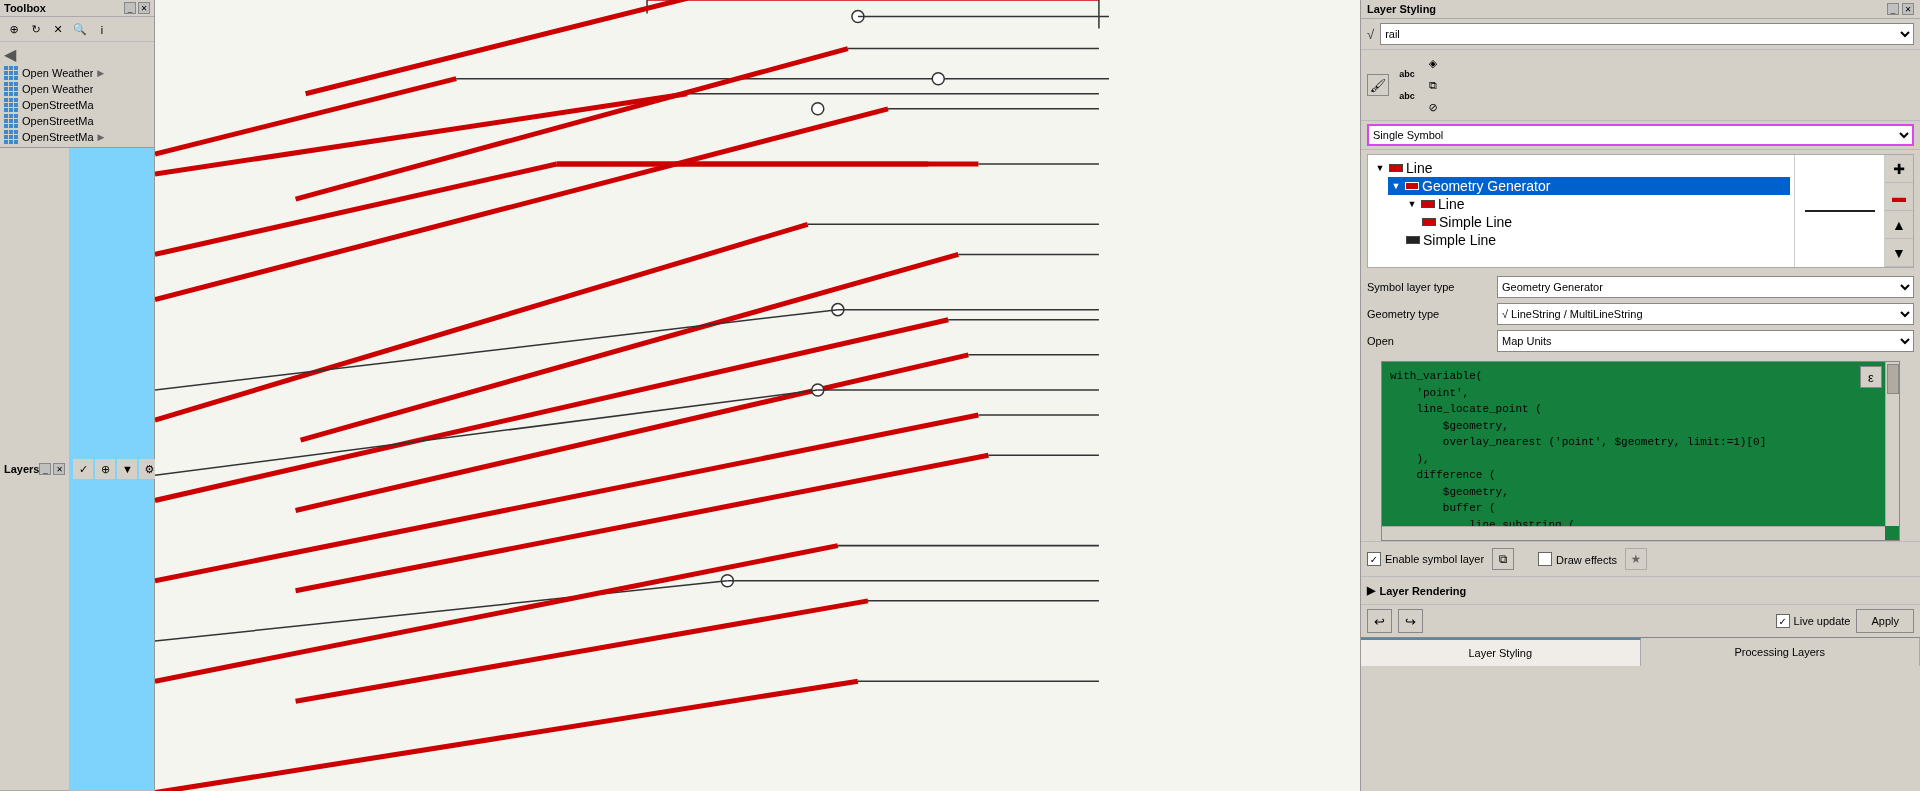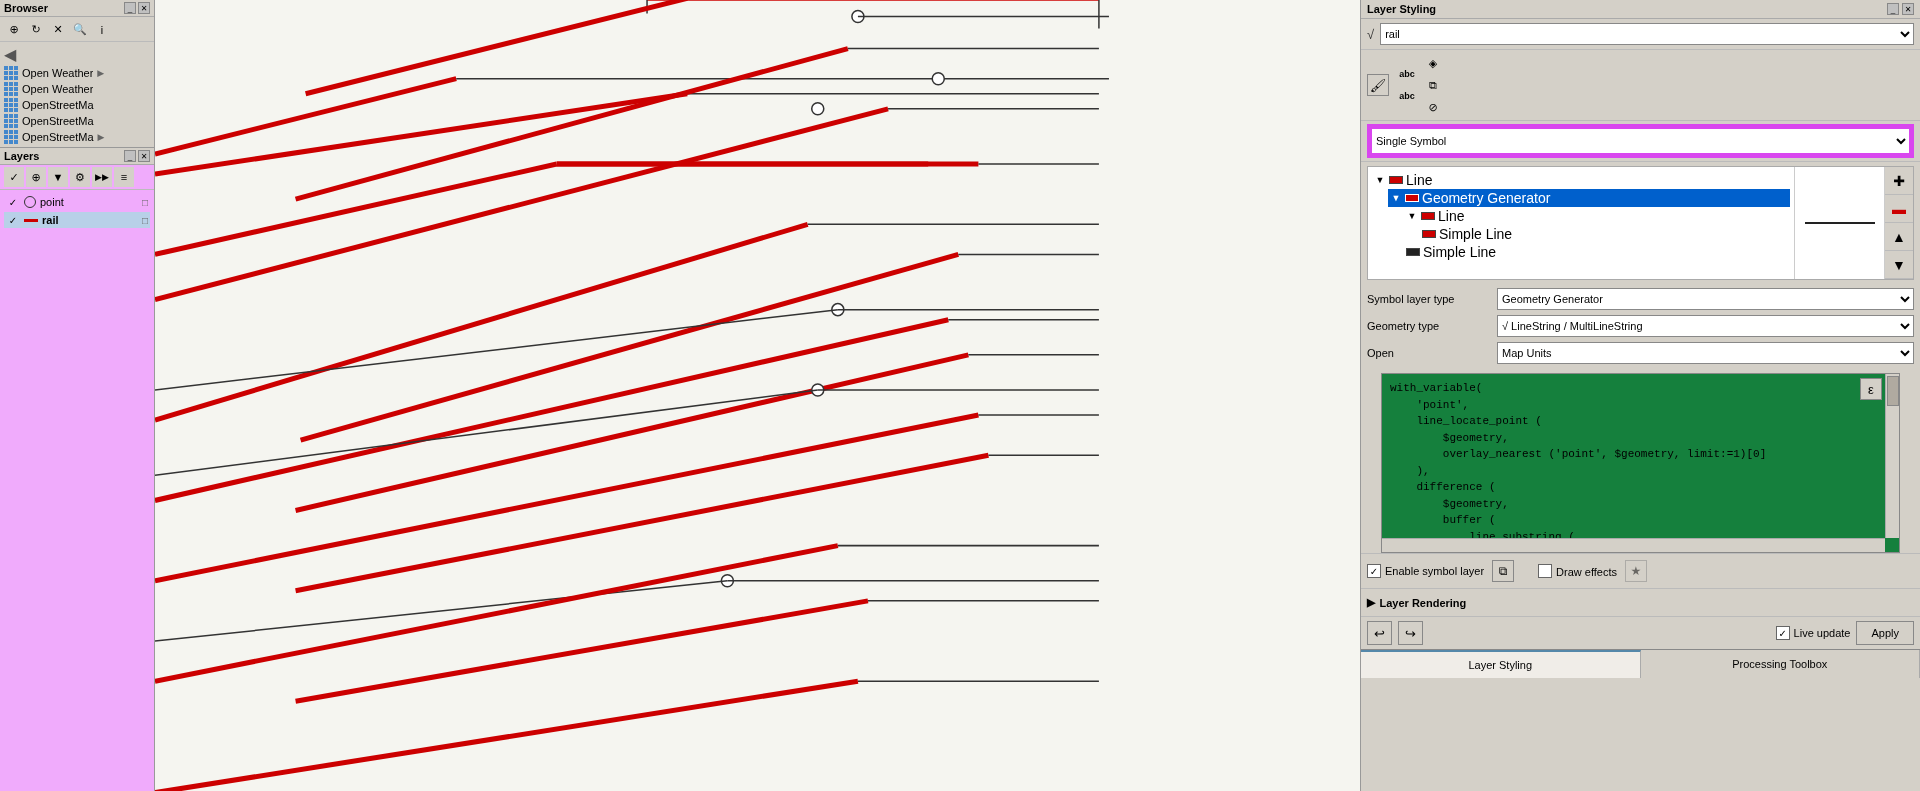--- a/index.html
+++ b/index.html
@@ -17,21 +17,21 @@
     .browser-toolbar { display: flex; align-items: center; padding: 2px 4px; gap: 2px; background: #d4d0c8; border-bottom: 1px solid #bbb; }
     .toolbar-btn { width: 20px; height: 20px; background: #d4d0c8; border: 1px solid transparent; display: flex; align-items: center; justify-content: center; font-size: 11px; cursor: pointer; }
 
     .browser-items { padding: 2px 0; }
     .browser-item { display: flex; align-items: center; padding: 1px 4px; gap: 4px; cursor: pointer; font-size: 11px; }
     .grid-icon { display: grid; grid-template-columns: 1fr 1fr 1fr; grid-template-rows: 1fr 1fr 1fr; gap: 1px; width: 14px; height: 14px; }
     .grid-icon span { background: #4488cc; }
     .browser-item-text { white-space: nowrap; overflow: hidden; text-overflow: ellipsis; max-width: 100px; }
 
     
-    .layers-section { flex: 1; background: #f0abfc; display: flex; flex-direction: column; }
+    .layers-section { flex: 1; background: #7dd3fc; display: flex; flex-direction: row; }
     .layers-toolbar { display: flex; align-items: center; padding: 2px 4px; gap: 2px; border-bottom: 1px solid #bbb; }
     .layers-list { flex: 1; padding: 4px 4px; display: flex; flex-direction: column; gap: 2px; }
     .layer-item { display: flex; align-items: center; gap: 4px; padding: 1px 2px; cursor: pointer; font-size: 11px; }
     .layer-item.selected { background: #b8d0e8; }
     .layer-check { width: 14px; height: 14px; display: flex; align-items: center; justify-content: center; font-size: 10px; }
     .layer-symbol-point { width: 12px; height: 12px; border: 1.5px solid #333; border-radius: 50%; background: transparent; flex-shrink: 0; }
     .layer-symbol-line { width: 14px; height: 3px; background: #cc0000; flex-shrink: 0; }
     .layer-name { font-size: 11px; }
     .layer-visibility { margin-left: auto; }
 
@@ -47,21 +47,21 @@
     .right-titlebar-title { font-size: 11px; font-weight: bold; }
 
     .layer-select-row { display: flex; align-items: center; padding: 4px 6px; gap: 6px; border-bottom: 1px solid #bbb; background: #d4d0c8; }
     .sqrt-icon { font-size: 13px; color: #333; }
     .layer-select { flex: 1; height: 22px; font-size: 11px; background: white; border: 1px solid #888; }
 
     .styling-toolbar { display: flex; align-items: center; padding: 3px 6px; gap: 4px; border-bottom: 1px solid #bbb; background: #d4d0c8; }
     .style-paint-icon { width: 22px; height: 22px; background: #d4d0c8; border: 1px solid #888; display: flex; align-items: center; justify-content: center; font-size: 13px; }
 
     .symbol-select-row { display: flex; align-items: center; padding: 3px 6px; gap: 6px; border-bottom: 1px solid #bbb; }
-    .symbol-select { flex: 1; height: 34px; font-size: 11px; background: white; border: 5px solid #d946ef; }
+    .symbol-select { flex: 1; height: 22px; font-size: 11px; background: white; border: 2px solid #d946ef; }
 
     .tree-node { display: flex; align-items: center; gap: 3px; padding: 1px 2px; font-size: 11px; cursor: pointer; }
     .tree-node.selected-node { background: #0060cc; color: white; }
     .tree-arrow { width: 12px; height: 12px; display: flex; align-items: center; justify-content: center; font-size: 9px; }
     .node-color-box-red { width: 14px; height: 8px; background: #cc0000; border: 1px solid #444; flex-shrink: 0; }
     .node-color-box-black { width: 14px; height: 8px; background: #222; border: 1px solid #444; flex-shrink: 0; }
     .node-label { font-size: 14px; }
     .symbol-preview-line { width: 70px; height: 2px; background: #222; }
     .tree-side-btn { width: 28px; height: 28px; background: #d4d0c8; border: none; border-bottom: 1px solid #bbb; display: flex; align-items: center; justify-content: center; font-size: 14px; cursor: pointer; }
 
@@ -94,21 +94,21 @@
     .minimize-btn { width: 12px; height: 12px; background: #c0c0c0; border: 1px solid #888; font-size: 8px; display: flex; align-items: center; justify-content: center; cursor: pointer; }
     .close-btn-sm { width: 12px; height: 12px; background: #c0c0c0; border: 1px solid #888; font-size: 8px; display: flex; align-items: center; justify-content: center; cursor: pointer; }
   </style>
 </head>
 <body>
 
 <div class="left-panel">
 
   <div class="browser-section">
     <div class="section-titlebar">
-      <span class="section-titlebar-title">Browser</span>
+      <span class="section-titlebar-title">Toolbox</span>
       <div class="titlebar-icons">
         <div class="minimize-btn">_</div>
         <div class="close-btn-sm">✕</div>
       </div>
     </div>
     <div class="browser-toolbar">
       <div class="toolbar-btn">⊕</div>
       <div class="toolbar-btn">↻</div>
       <div class="toolbar-btn">✕</div>
       <div class="toolbar-btn">🔍</div>
@@ -445,17 +445,17 @@
       <div class="bottom-btn">↪</div>
       <div class="live-update-row">
         <div class="checkbox-item">✓</div>
         <span>Live update</span>
       </div>
       <button class="apply-btn">Apply</button>
     </div>
 
     <div class="bottom-tabs">
       <div class="bottom-tab active">Layer Styling</div>
-      <div class="bottom-tab">Processing Toolbox</div>
+      <div class="bottom-tab">Processing Layers</div>
     </div>
 
   </div>
 </div>
 
 </body></html>

